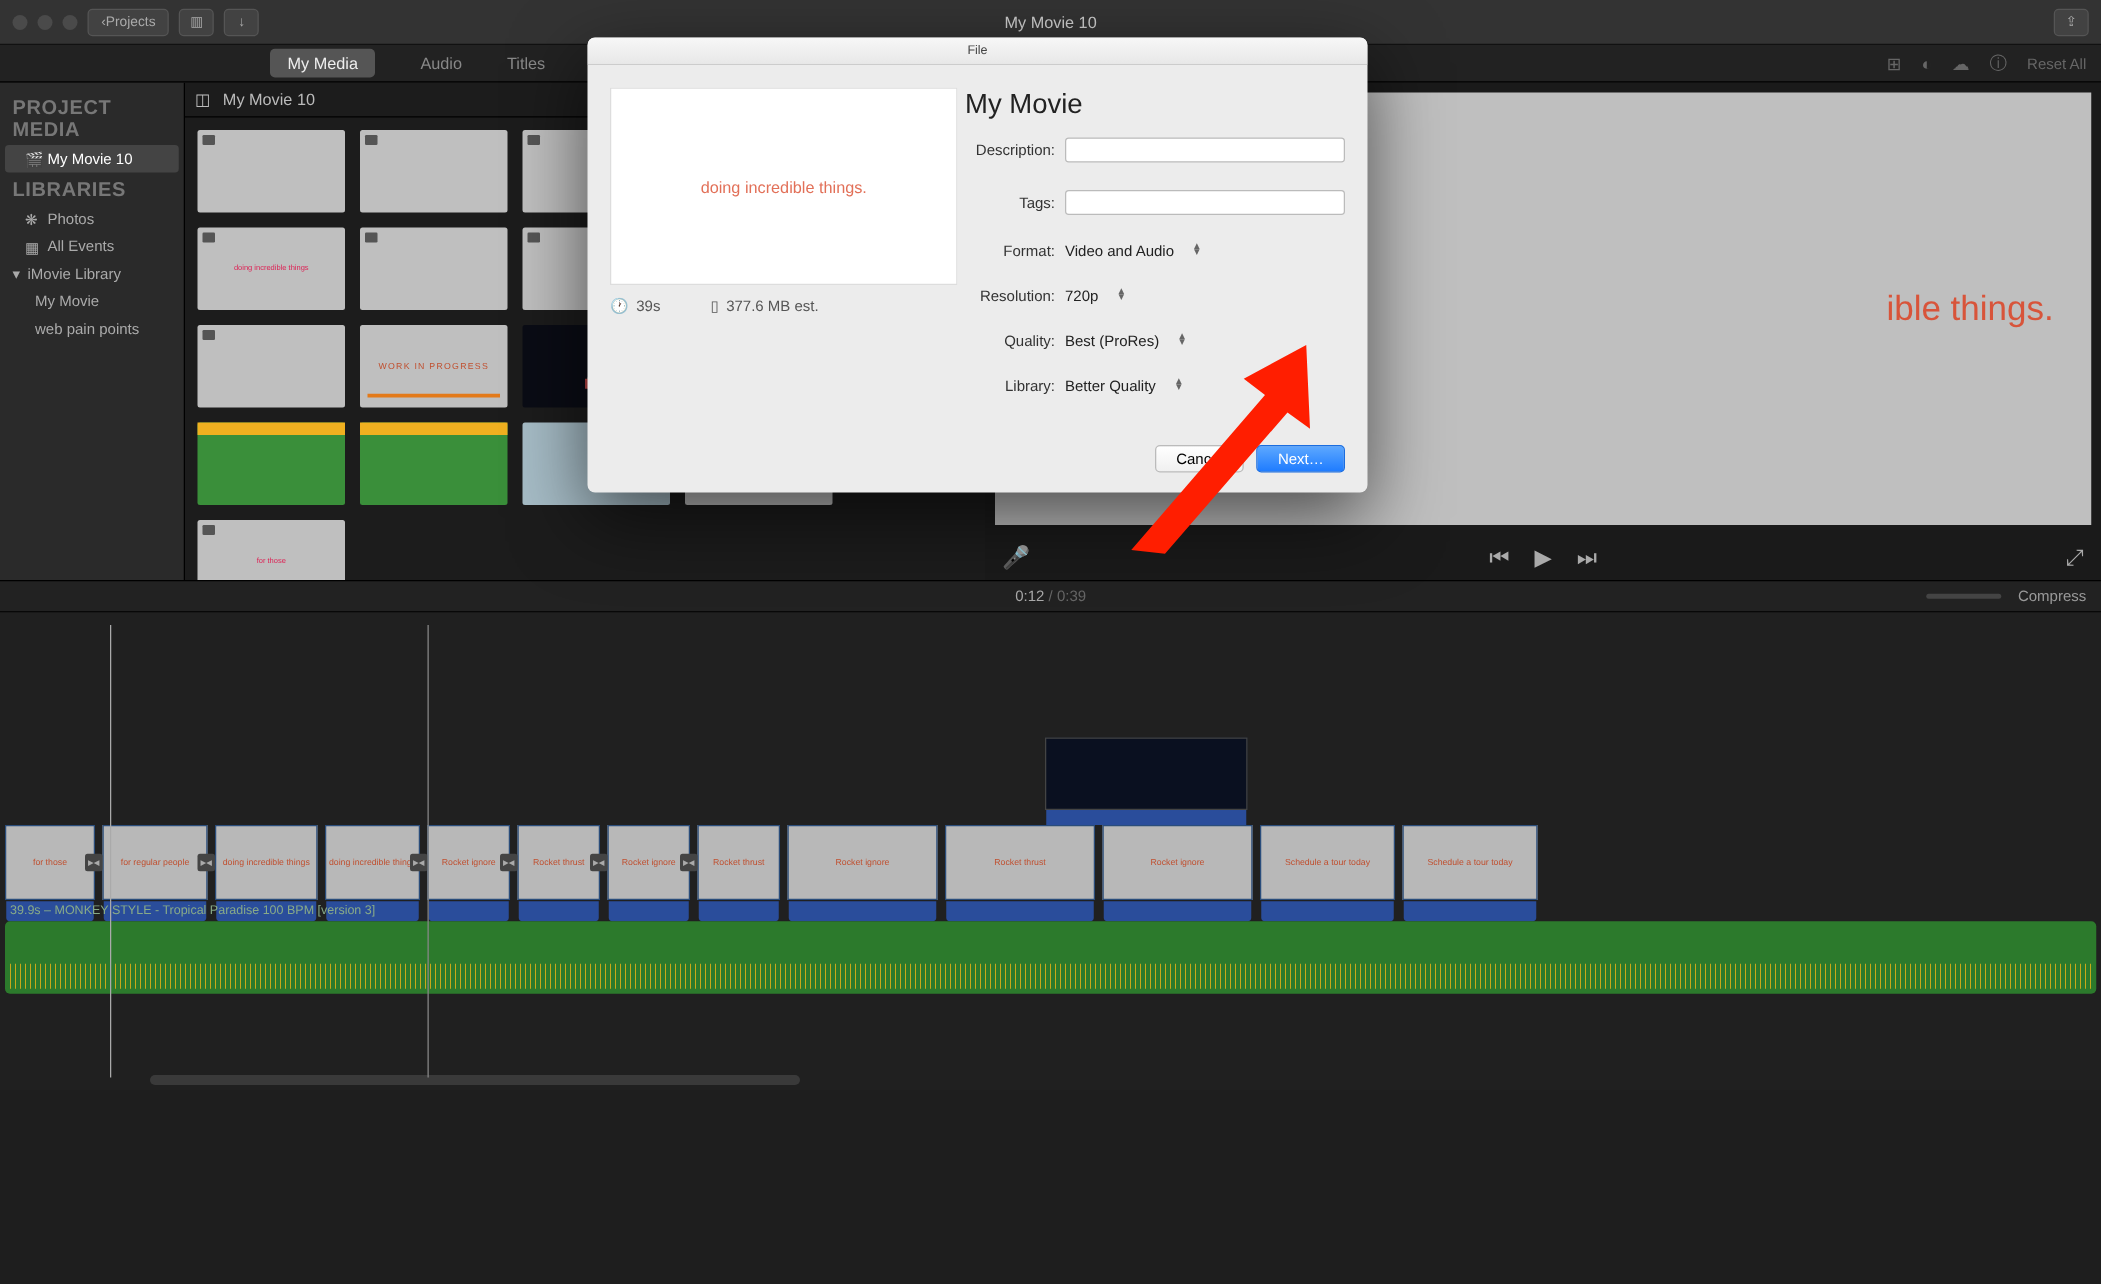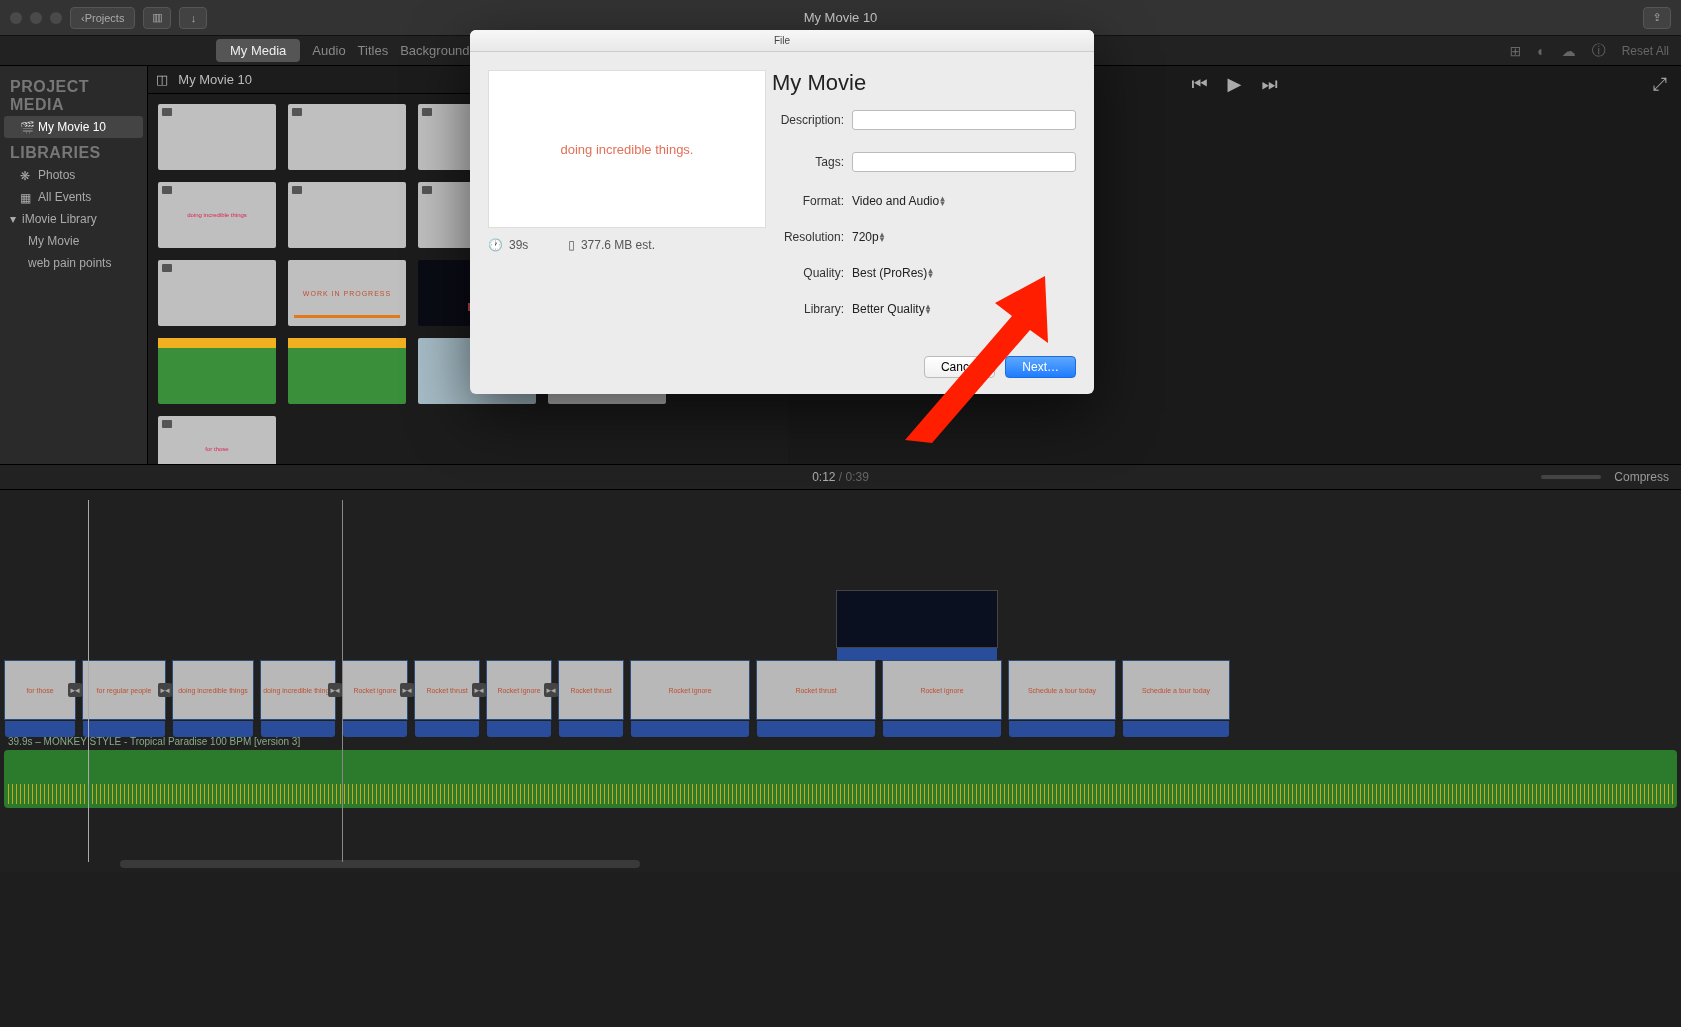--- a/index.html
+++ b/index.html
@@ -7,21 +7,21 @@
 
 
 .titlebar { height: 36px; background: #333; display: flex; align-items: center; padding: 0 10px; position: relative; border-bottom: 1px solid #111; }
 .traffic { display: flex; gap: 8px; }
 .traffic span { width: 12px; height: 12px; border-radius: 50%; background: #4a4a4a; display: inline-block; }
 .tb-btn { height: 22px; background: #424242; border: 1px solid #555; border-radius: 4px; padding: 0 10px; color: #aaa; font-size: 11px; display: flex; align-items: center; margin-left: 8px; }
 .titlebar .title-center { position: absolute; left: 50%; transform: translateX(-50%); color: #ccc; font-size: 13px; }
 .titlebar .share { position: absolute; right: 10px; }
 
 
-.toolbar { height: 30px; background: #222; display: flex; align-items: center; padding-left: 216px; gap: 12px; font-size: 13px; color: #888; border-bottom: 1px solid #000; position: relative;}
+.toolbar { height: 30px; background: #222; display: flex; align-items: center; padding-left: 216px; gap: 36px; font-size: 13px; color: #888; border-bottom: 1px solid #000; position: relative;}
 .toolbar .tabgroup { display: flex; gap: 0; }
 .toolbar .tab { padding: 4px 14px; border-radius: 4px; cursor: default;}
 .toolbar .tab.active { background: #555; color: #eee; }
 .toolbar .link { color: #888; }
 .toolbar .rightgrp { position:absolute; right: 12px; display:flex; gap:16px; align-items:center; color:#666;}
 .toolbar .rightgrp span { font-size: 14px; }
 
 
 .main { display: flex; height: 398px; }
 .sidebar { width: 148px; background: #2a2a2a; border-right: 1px solid #000; padding-top: 6px; font-size: 12px; color: #aaa;}
@@ -54,38 +54,38 @@
 .timeline { height: 382px; background:#202020; position:relative; overflow:hidden;}
 .playhead { position:absolute; left:88px; top:10px; bottom:10px; width:1px; background:#aaa; z-index:5;}
 .playhead2 { position:absolute; left:342px; top:10px; bottom:10px; width:1px; background:#888; z-index:5;}
 .tl-track { position:absolute; left:0; right:0; }
 .vid-track { top:170px; height:80px; display:flex; gap:6px; padding-left:4px;}
 .clip { height:60px; background:#b8b8b8; border:1px solid #2a4d7b; position:relative; display:flex; align-items:center; justify-content:center; font-size:7px; color:#c05030;}
 .clip::after { content:""; position:absolute; bottom:-18px; left:0; right:0; height:16px; background:#2a4d9b; border-radius:0 0 3px 3px;}
 .clip .rept { position:absolute; right:-7px; top:50%; width:14px; height:14px; background:#444; border-radius:2px; transform:translateY(-50%); font-size:9px; color:#aaa; display:flex; align-items:center; justify-content:center; z-index:2;}
 .overlay-clip { position:absolute; top:100px; left:836px; width:162px; height:58px; background:#0a1020; border:1px solid #444;}
 .overlay-clip::after { content:""; position:absolute; bottom:-13px; left:0; right:0; height:12px; background:#2a4d9b;}
-.aud-track { top:260px; height:58px; background:#2c7a2c; margin:0 4px; border-radius:4px; position:absolute; left:0; right:0;}
+.aud-track { top:247px; height:58px; background:#2c7a2c; margin:0 4px; border-radius:4px; position:absolute; left:0; right:0;}
 .aud-track .label { position:absolute; top:-14px; left:4px; font-size:10px; color:#8a8;}
 .audwave { position:absolute; bottom:4px; left:4px; right:4px; height:20px; background: repeating-linear-gradient(90deg, rgba(240,180,20,.8) 0 1px, transparent 1px 4px); }
 
 
 .dialog { position:absolute; top:30px; left:470px; width:624px; background:#ececec; border-radius:6px; box-shadow: 0 20px 60px rgba(0,0,0,.6); color:#222; font-size:13px; z-index:100;}
 .dlg-title { height:22px; background:linear-gradient(#f7f7f7,#e8e8e8); border-bottom:1px solid #ccc; border-radius:6px 6px 0 0; display:flex; align-items:center; justify-content:center; font-size:10px; color:#444;}
 .dlg-body { display:flex; gap:20px; padding: 18px 18px 8px;}
 .dlg-preview { width: 264px; }
 .dlg-thumb { width:278px; height:158px; background:#fff; border:1px solid #ddd; display:flex; align-items:center; justify-content:center; color:#e27058; font-size:13px;}
 .dlg-meta { display:flex; gap:40px; padding-top:10px; color:#555; font-size:12px;}
 .dlg-meta span { display:flex; align-items:center; gap:6px;}
 .dlg-form { flex:1; }
 .dlg-form h2 { font-size:22px; font-weight:500; margin-bottom:14px; color:#222;}
 .frow { display:flex; align-items:center; margin-bottom:22px; font-size:12px;}
 .frow label { width:80px; text-align:right; padding-right:8px; color:#333;}
 .frow input[type=text] { flex:1; height:20px; border:1px solid #bbb; border-radius:3px; background:#fff; padding:0 4px; font-size:12px;}
-.frow .sel { display:flex; align-items:center; gap:1px; color:#222;}
+.frow .sel { display:flex; gap:16px; color:#222;}
 .frow .chev { font-size:9px; color:#666; display:flex; flex-direction:column; line-height:5px;}
 .dlg-btns { display:flex; justify-content:flex-end; gap:10px; padding: 10px 18px 16px;}
 .dlg-btns button { height:22px; padding:0 16px; border-radius:4px; border:1px solid #bbb; background:linear-gradient(#fff,#f0f0f0); font-size:12px;}
 .dlg-btns .primary { background:linear-gradient(#5da8ff,#1f7cff); border:1px solid #1a6de0; color:#fff;}
 
 
 .arrow { position:absolute; top:268px; left:890px; width:180px; height:180px; z-index:200; pointer-events:none;}
 
 .scrollbar-bottom { position:absolute; bottom:4px; left:120px; width:520px; height:8px; background:#3a3a3a; border-radius:4px;}
 
@@ -203,20 +203,23 @@
           <span>We are a coworking space</span>
         </div>
       <div class="thumb">
           <span class="cam"></span>
           <span>for those</span>
         </div>
     </div>
   </div>
 
   <div class="viewer">
+    <div class="preview">
+        <span>ible things.</span>
+      </div>
     <div class="viewctrl">
       <span class="mic">🎤</span>
       <span>⏮</span>
       <span>▶</span>
       <span>⏭</span>
       <span class="full">⤢</span>
     </div>
   </div>
 </div>
 

